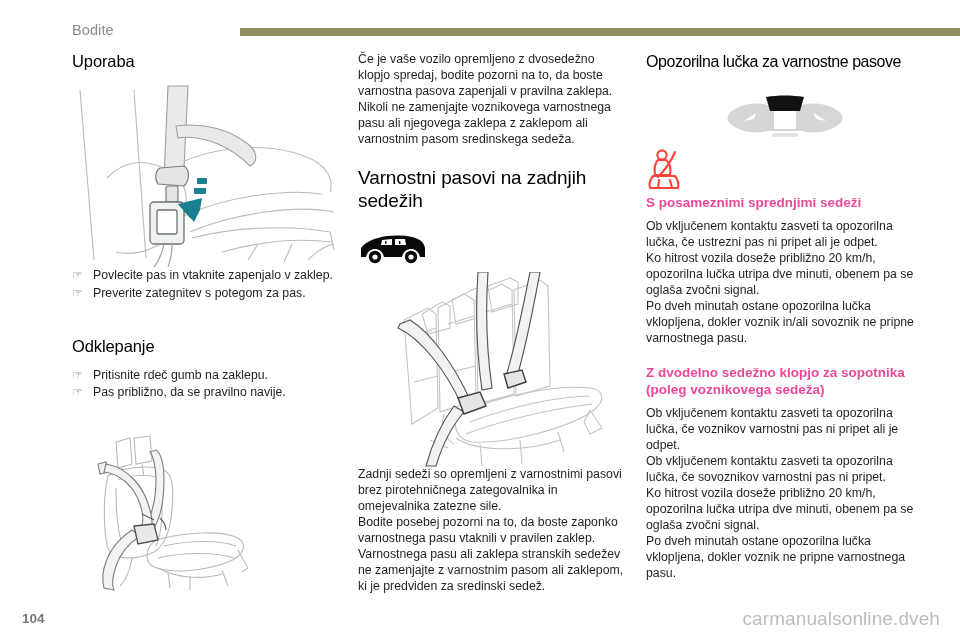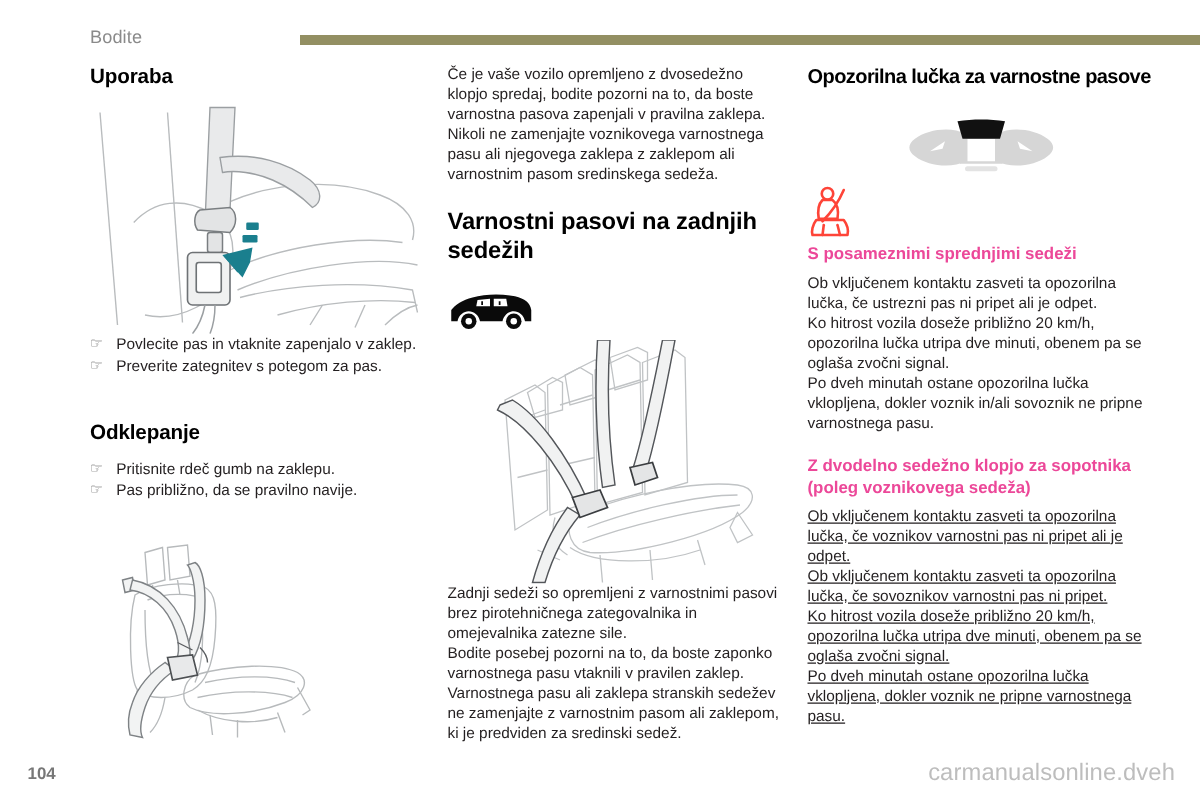--- a/index.html
+++ b/index.html
@@ -46,21 +46,21 @@
   .col {
     position: absolute;
     top: 52px;
   }
   .col-left   { left: 72px;  width: 270px; }
   .col-mid    { left: 358px; width: 270px; }
   .col-right  { left: 646px; width: 278px; }
 
   h2.sec-title {
     font-size: 16.5px;
-    font-weight: bold;
+    font-weight: normal;
     margin: 0 0 10px 0;
     line-height: 1.2;
     color: #000;
     letter-spacing: -0.1px;
   }
   h2.sec-title.big {
     font-size: 19px;
     line-height: 1.22;
   }
   h2.sec-title.cond {
@@ -388,20 +388,20 @@
   <h3 class="sub-title">S posameznimi sprednjimi sedeži</h3>
 
   <p class="body" style="white-space: pre-line;">Ob vključenem kontaktu zasveti ta opozorilna lučka, če ustrezni pas ni pripet ali je odpet.
 Ko hitrost vozila doseže približno 20 km/h, opozorilna lučka utripa dve minuti, obenem pa se oglaša zvočni signal.
 Po dveh minutah ostane opozorilna lučka vklopljena, dokler voznik in/ali sovoznik ne pripne varnostnega pasu.</p>
 
   <div class="spacer-18"></div>
 
   <h3 class="sub-title">Z dvodelno sedežno klopjo za sopotnika (poleg voznikovega sedeža)</h3>
 
-  <p class="body" style="white-space: pre-line; text-decoration: underline;">Ob vključenem kontaktu zasveti ta opozorilna lučka, če voznikov varnostni pas ni pripet ali je odpet.
+  <p class="body" style="white-space: pre-line;">Ob vključenem kontaktu zasveti ta opozorilna lučka, če voznikov varnostni pas ni pripet ali je odpet.
 Ob vključenem kontaktu zasveti ta opozorilna lučka, če sovoznikov varnostni pas ni pripet.
 Ko hitrost vozila doseže približno 20 km/h, opozorilna lučka utripa dve minuti, obenem pa se oglaša zvočni signal.
 Po dveh minutah ostane opozorilna lučka vklopljena, dokler voznik ne pripne varnostnega pasu.</p>
 </div>
 
 <div class="page-number">104</div>
 <div class="watermark">carmanualsonline.dveh</div>
 
 </body></html>

